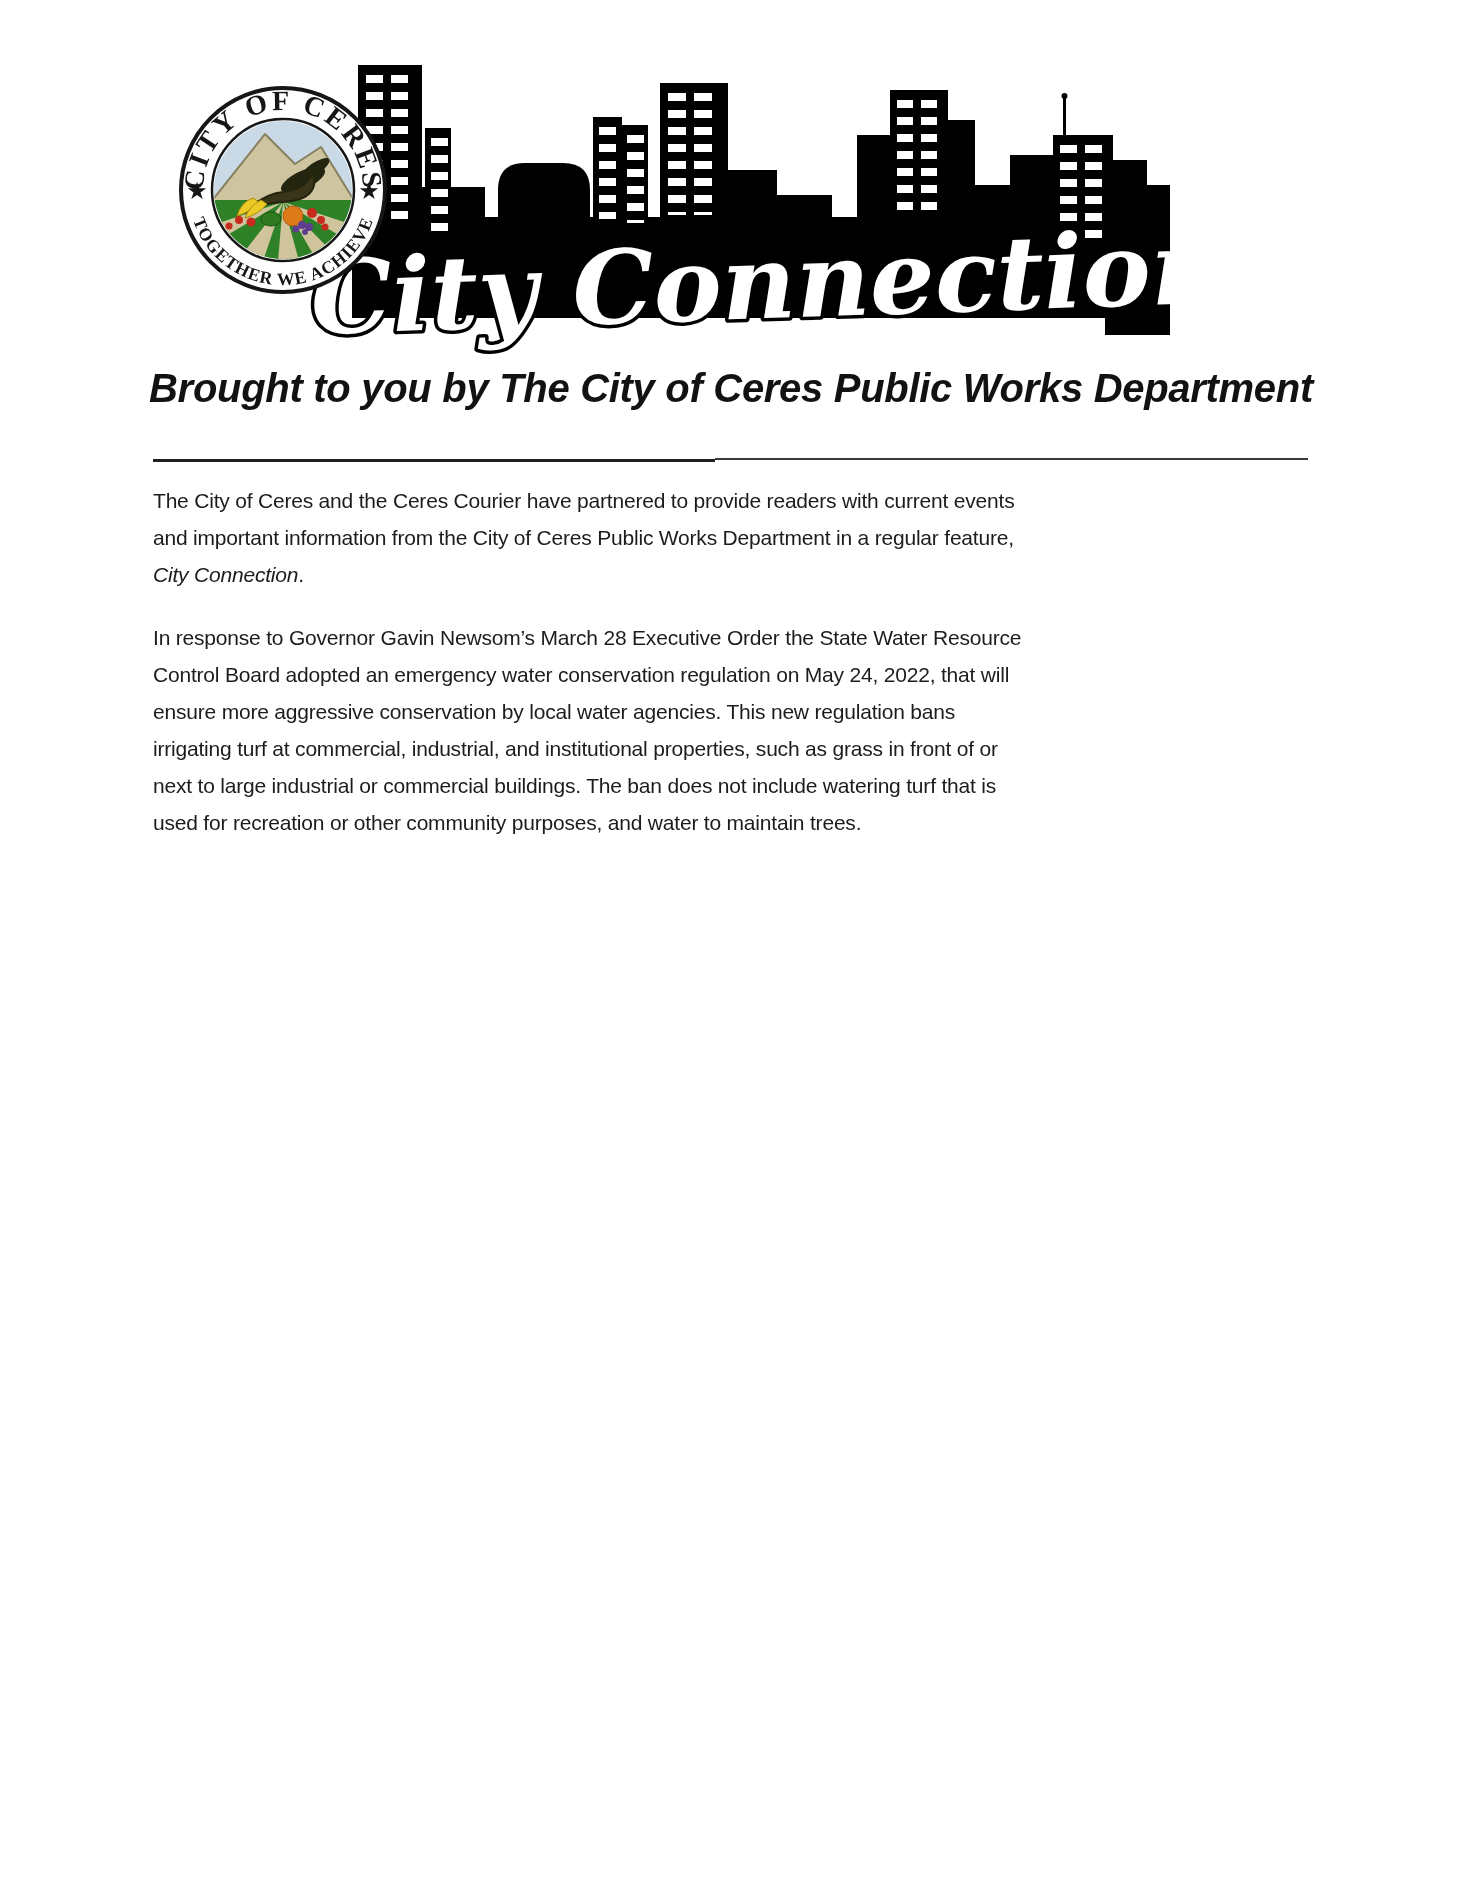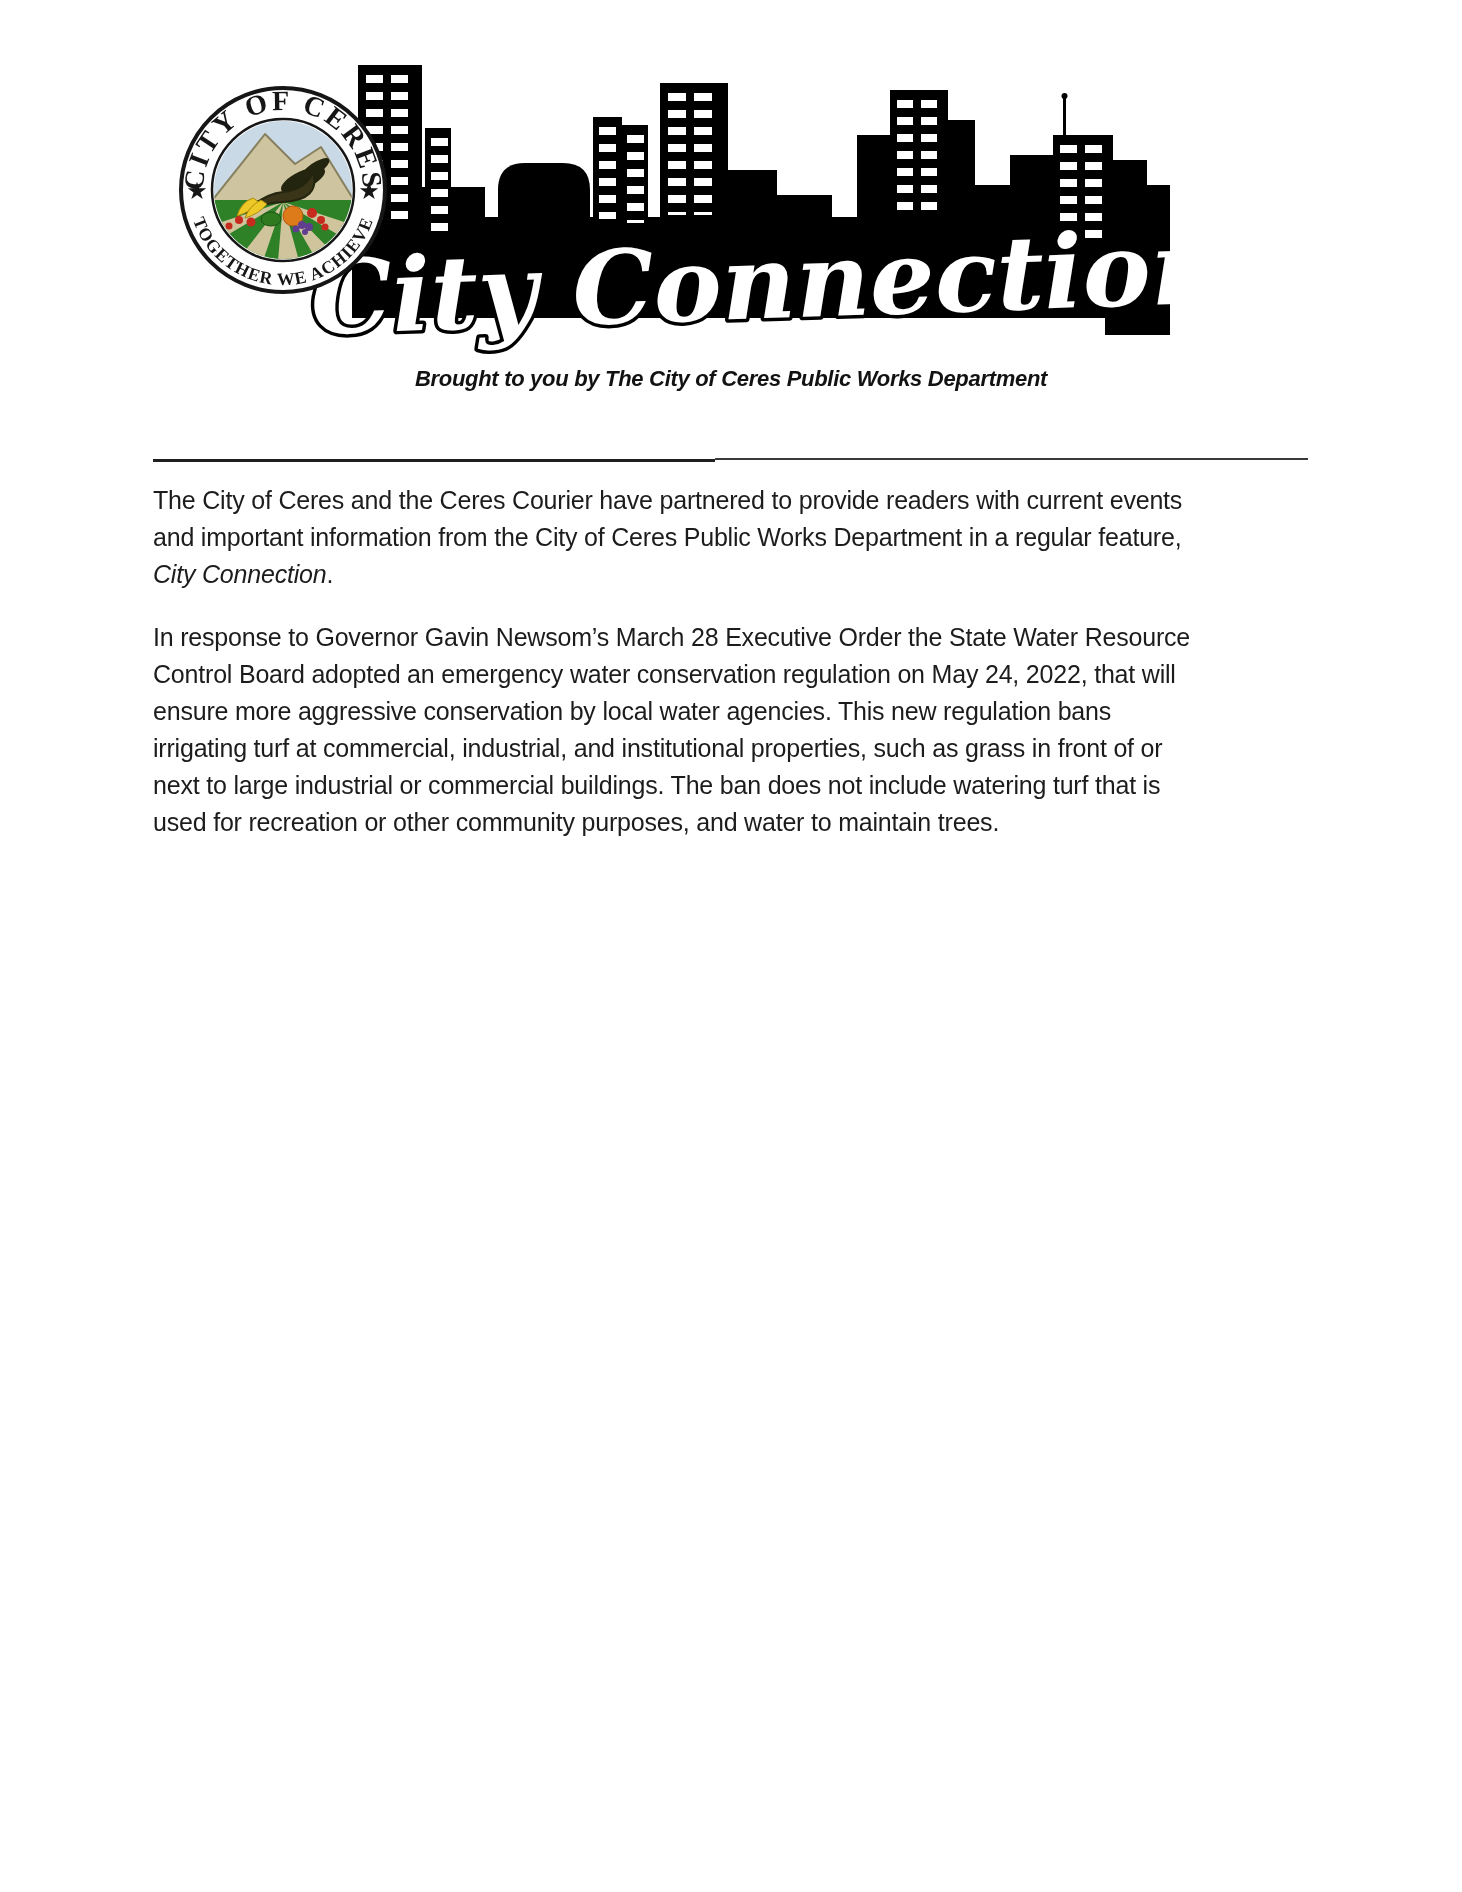--- a/index.html
+++ b/index.html
@@ -1,26 +1,26 @@
 <!DOCTYPE html>
 <html><head>
 <meta charset="utf-8">
 <style>
   html,body{margin:0;padding:0;background:#ffffff;}
   .page{position:relative;width:1462px;height:1892px;background:#ffffff;overflow:hidden;
         font-family:"Liberation Sans",sans-serif;color:#1c1c1c;}
   .logo-block{position:absolute;left:175px;top:50px;width:995px;height:305px;}
   .logo-block svg{display:block;width:995px;height:305px;}
   .tagline{position:absolute;left:0;top:366px;width:100%;text-align:center;
-           font-weight:bold;font-style:italic;font-size:22px;letter-spacing:-0.3px;color:#121212;}
+           font-weight:bold;font-style:italic;font-size:40px;letter-spacing:-0.3px;color:#121212;}
   .rule{position:absolute;left:153px;top:458px;width:1155px;height:4px;}
   .rule .seg-left{position:absolute;left:0;top:1px;width:562px;height:2.5px;background:#1f1f1f;}
   .rule .seg-right{position:absolute;left:562px;top:0;width:593px;height:1.5px;background:#3a3a3a;}
   .body-text{position:absolute;left:153px;top:482px;width:1145px;
-             font-size:25px;line-height:37px;letter-spacing:-0.2px;}
+             font-size:21px;line-height:37px;letter-spacing:-0.2px;}
   .body-text p{margin:0 0 26px 0;}
   .body-text i{font-style:italic;}
   .seal-arc-text{font-family:"Liberation Serif",serif;font-weight:bold;fill:#161616;}
   .script-title{font-family:"DejaVu Serif",serif;font-weight:bold;font-style:italic;
                 paint-order:stroke;stroke:#000000;stroke-width:7px;stroke-linejoin:round;}
 </style>
 </head>
 <body>
 
 <div class="page">

